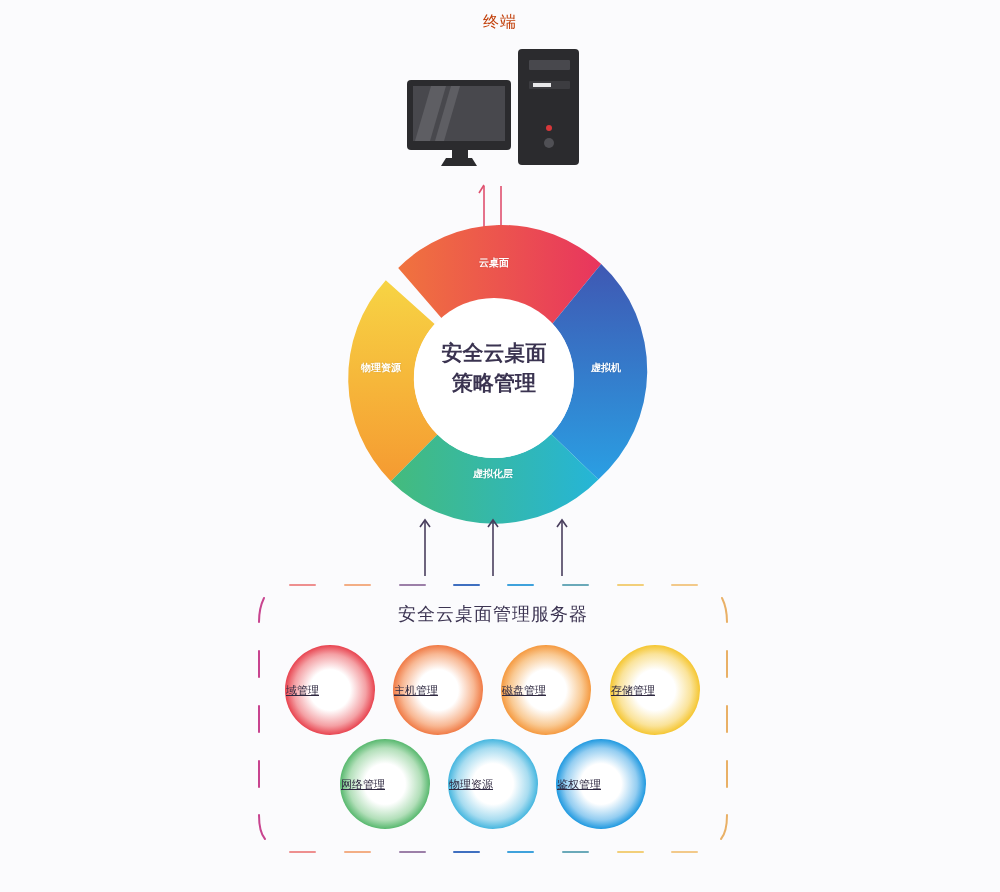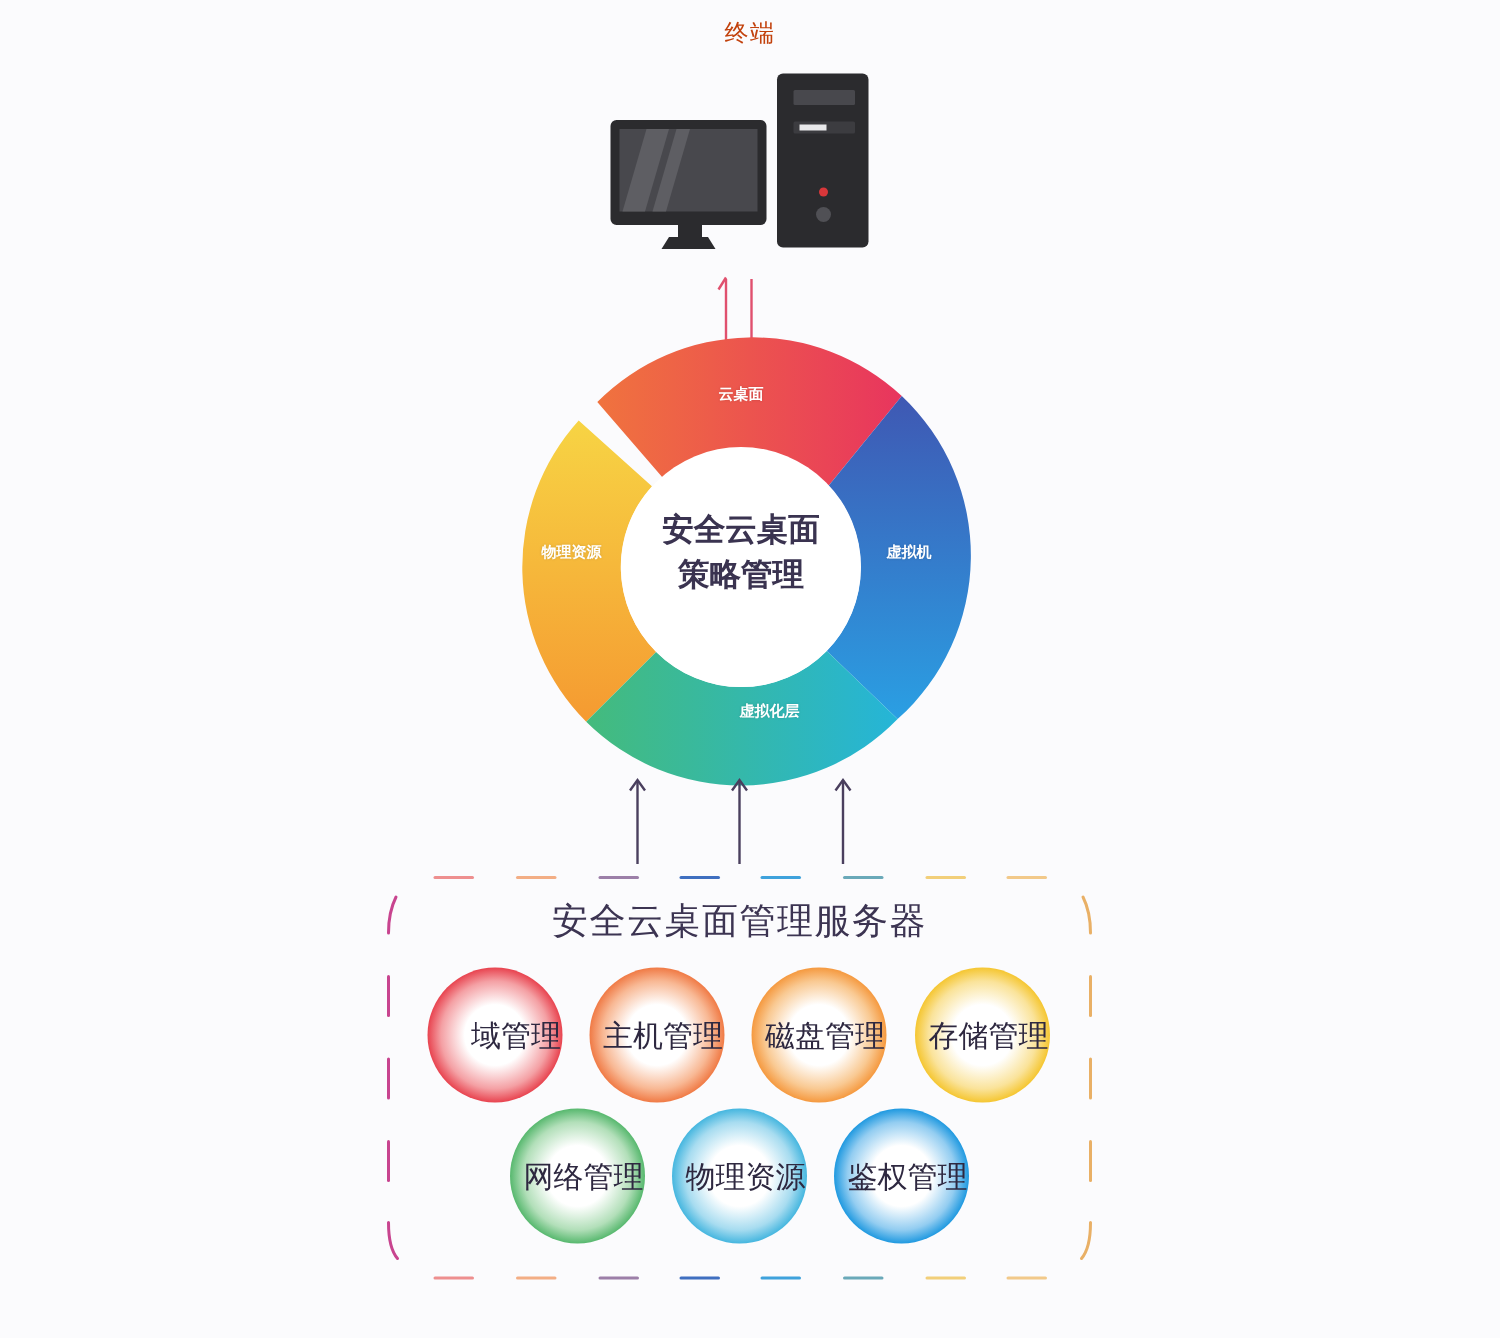--- a/index.html
+++ b/index.html
@@ -21,27 +21,28 @@
       transform: translate(-50%, -50%);
     }
     #center-text {
       position: absolute; left: 494px; top: 368px; transform: translate(-50%, -50%);
       text-align: center; font-size: 21px; line-height: 30px; color: #3a3350;
       white-space: nowrap;
       font-weight: bold;
     }
     #mgmt-title {
       position: absolute; left: 493px; top: 614px; transform: translate(-50%, -50%);
-      font-size: 24px; color: #3c3452; white-space: nowrap; letter-spacing: 1px;
+      font-size: 18px; color: #3c3452; white-space: nowrap; letter-spacing: 1px;
     }
     .bubble {
       position: absolute; width: 88px; height: 88px; border-radius: 50%;
-      display: flex; align-items: center; justify-content: flex-end;
-      font-size: 20px; color: #2e2840; box-sizing: border-box;
+      display: flex; align-items: center; justify-content: flex-start;
+      font-size: 11px; color: #2e2840; box-sizing: border-box;
       transform: translate(-50%, -50%);
+      text-decoration: underline;
     }
     .bubble span { white-space: nowrap; }
   </style>
 </head>
 <body>
 
 <div id="terminal-label" class="abs">终端</div>
 
 <svg width="1000" height="892" viewBox="0 0 1000 892">
   <defs>
@@ -189,21 +190,21 @@
     <circle cx="546" cy="690" r="45" fill="url(#bubAmber)"></circle>
     <circle cx="655" cy="690" r="45" fill="url(#bubYellow)"></circle>
     <circle cx="385" cy="784" r="45" fill="url(#bubGreen)"></circle>
     <circle cx="493" cy="784" r="45" fill="url(#bubCyan)"></circle>
     <circle cx="601" cy="784" r="45" fill="url(#bubBlue)"></circle>
   </g>
 </svg>
 
 <div class="ring-label" style="left:494px; top:263px;">云桌面</div>
 <div class="ring-label" style="left:606px; top:368px;">虚拟机</div>
-<div class="ring-label" style="left:513px; top:474px;">虚拟化层</div>
+<div class="ring-label" style="left:493px; top:474px;">虚拟化层</div>
 <div class="ring-label" style="left:381px; top:368px;">物理资源</div>
 
 <div id="center-text">
   <div>安全云桌面</div>
   <div>策略管理</div>
 </div>
 
 <div id="mgmt-title">安全云桌面管理服务器</div>
 
 <div class="bubble" style="left:330px; top:690px;">

